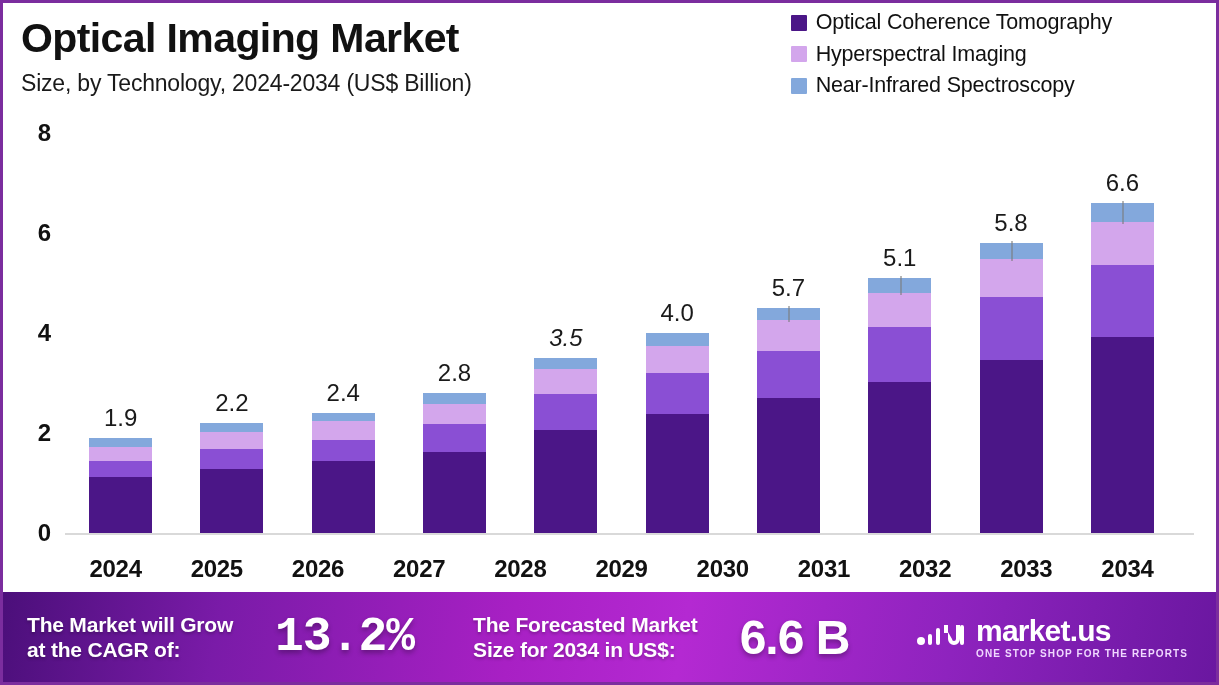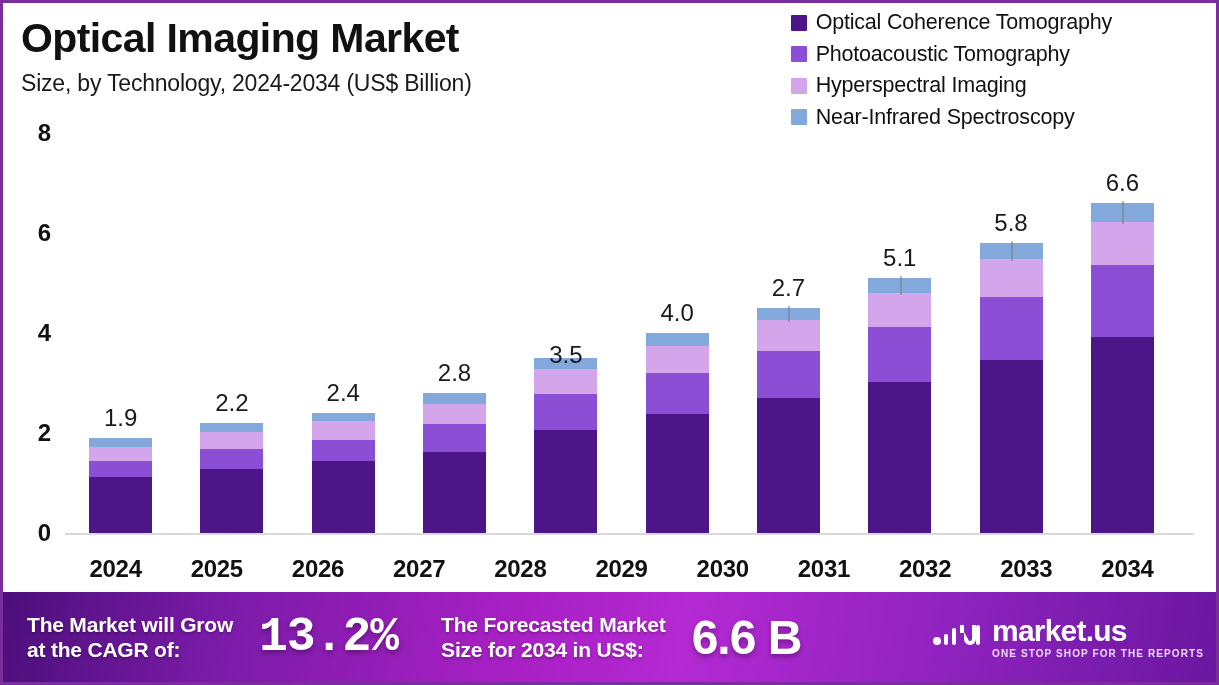--- a/index.html
+++ b/index.html
@@ -186,23 +186,23 @@
     height: 90px;
     background: linear-gradient(100deg,
       #4B0F7A 0%,
       #7A1BA8 18%,
       #A820C4 42%,
       #B429D2 56%,
       #8E23BE 78%,
       #6A17A0 100%);
     display: flex;
     align-items: center;
-    padding: 0 12px 0 24px;
+    padding: 0 28px 0 24px;
     box-sizing: border-box;
-    gap: 0;
+    gap: 16px;
   }
   .foot-label {
     color: #ffffff;
     font-size: 21px;
     font-weight: 700;
     line-height: 1.2;
     letter-spacing: -0.2px;
     white-space: nowrap;
     text-shadow: 0 2px 3px rgba(0,0,0,0.25);
   }
@@ -254,24 +254,20 @@
 
   <div id="header">
     <div id="chart-title">Optical Imaging Market</div>
     <div id="chart-subtitle">Size, by Technology, 2024-2034 (US$ Billion)</div>
   </div>
 
   <div id="legend">
       <div class="legend-item">
         <span class="legend-swatch" style="background: rgb(75, 22, 135);"></span>
         <span class="legend-label">Optical Coherence Tomography</span>
-      </div>
-      <div class="legend-item">
-        <span class="legend-swatch" style="background: rgb(138, 79, 212);"></span>
-        <span class="legend-label">Photoacoustic Tomography</span>
       </div>
       <div class="legend-item">
         <span class="legend-swatch" style="background: rgb(211, 166, 236);"></span>
         <span class="legend-label">Hyperspectral Imaging</span>
       </div>
       <div class="legend-item">
         <span class="legend-swatch" style="background: rgb(131, 168, 220);"></span>
         <span class="legend-label">Near-Infrared Spectroscopy</span>
       </div>
     </div>
@@ -323,40 +319,40 @@
             </div>
             <div class="bar-value" style="bottom: 146px;">2.8</div>
           </div>
           <div class="bar-col">
             <div class="bar-stack">
               <div class="seg" style="height: 10.5px; background: rgb(131, 168, 220);"></div>
               <div class="seg" style="height: 25px; background: rgb(211, 166, 236);"></div>
               <div class="seg" style="height: 36px; background: rgb(138, 79, 212);"></div>
               <div class="seg" style="height: 103.5px; background: rgb(75, 22, 135);"></div>
             </div>
-            <div class="bar-value" style="bottom: 164px;">3.5</div>
+            <div class="bar-value" style="bottom: 181px; font-style: italic;">3.5</div>
           </div>
           <div class="bar-col">
             <div class="bar-stack">
               <div class="seg" style="height: 12.5px; background: rgb(131, 168, 220);"></div>
               <div class="seg" style="height: 27.5px; background: rgb(211, 166, 236);"></div>
               <div class="seg" style="height: 41px; background: rgb(138, 79, 212);"></div>
               <div class="seg" style="height: 119px; background: rgb(75, 22, 135);"></div>
             </div>
             <div class="bar-value" style="bottom: 206px;">4.0</div>
           </div>
           <div class="bar-col">
             <div class="bar-stack">
               <div class="seg" style="height: 12px; background: rgb(131, 168, 220);"></div>
               <div class="seg" style="height: 30.5px; background: rgb(211, 166, 236);"></div>
               <div class="seg" style="height: 47.5px; background: rgb(138, 79, 212);"></div>
               <div class="seg" style="height: 135px; background: rgb(75, 22, 135);"></div>
               <div class="err-bar" style="bottom: 211px; height: 16px;"></div>
             </div>
-            <div class="bar-value" style="bottom: 231px;">2.7</div>
+            <div class="bar-value" style="bottom: 231px;">5.7</div>
           </div>
           <div class="bar-col">
             <div class="bar-stack">
               <div class="seg" style="height: 15px; background: rgb(131, 168, 220);"></div>
               <div class="seg" style="height: 33.5px; background: rgb(211, 166, 236);"></div>
               <div class="seg" style="height: 55.5px; background: rgb(138, 79, 212);"></div>
               <div class="seg" style="height: 151px; background: rgb(75, 22, 135);"></div>
               <div class="err-bar" style="bottom: 238px; height: 19px;"></div>
             </div>
             <div class="bar-value" style="bottom: 261px;">5.1</div>

